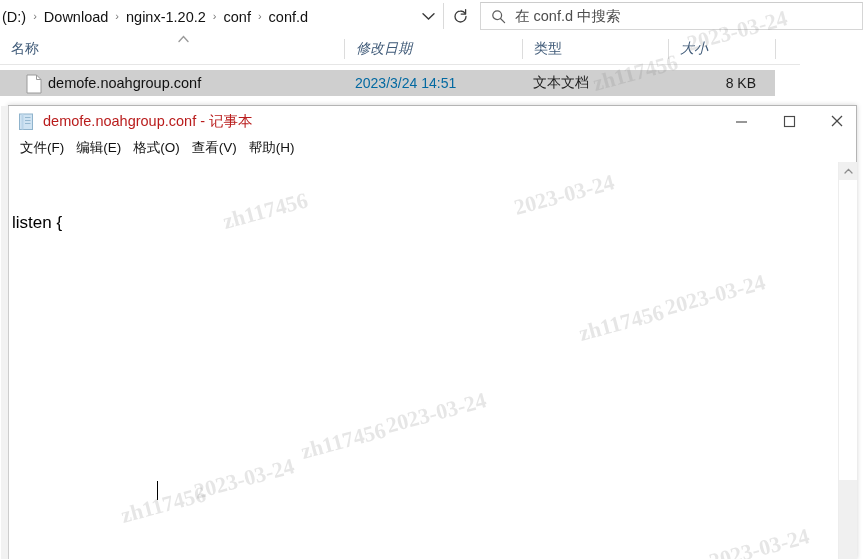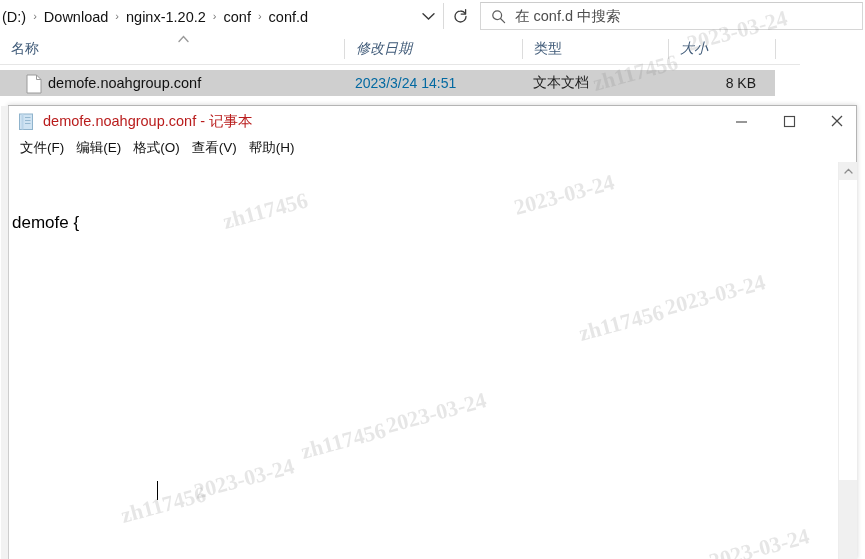--- a/index.html
+++ b/index.html
@@ -394,21 +394,21 @@
     <div id="np-menubar">
       <span class="np-menuitem">文件(F)</span>
       <span class="np-menuitem">编辑(E)</span>
       <span class="np-menuitem">格式(O)</span>
       <span class="np-menuitem">查看(V)</span>
       <span class="np-menuitem">帮助(H)</span>
     </div>
 
     <div id="np-textarea">
       <div id="np-lines">
-        <div class="npline">demofe {</div>
+        <div class="npline">listen {</div>
         <div class="npline"></div>
         <div class="npline"></div>
         <div class="npline"></div>
         
         
         
         
         
         
         

